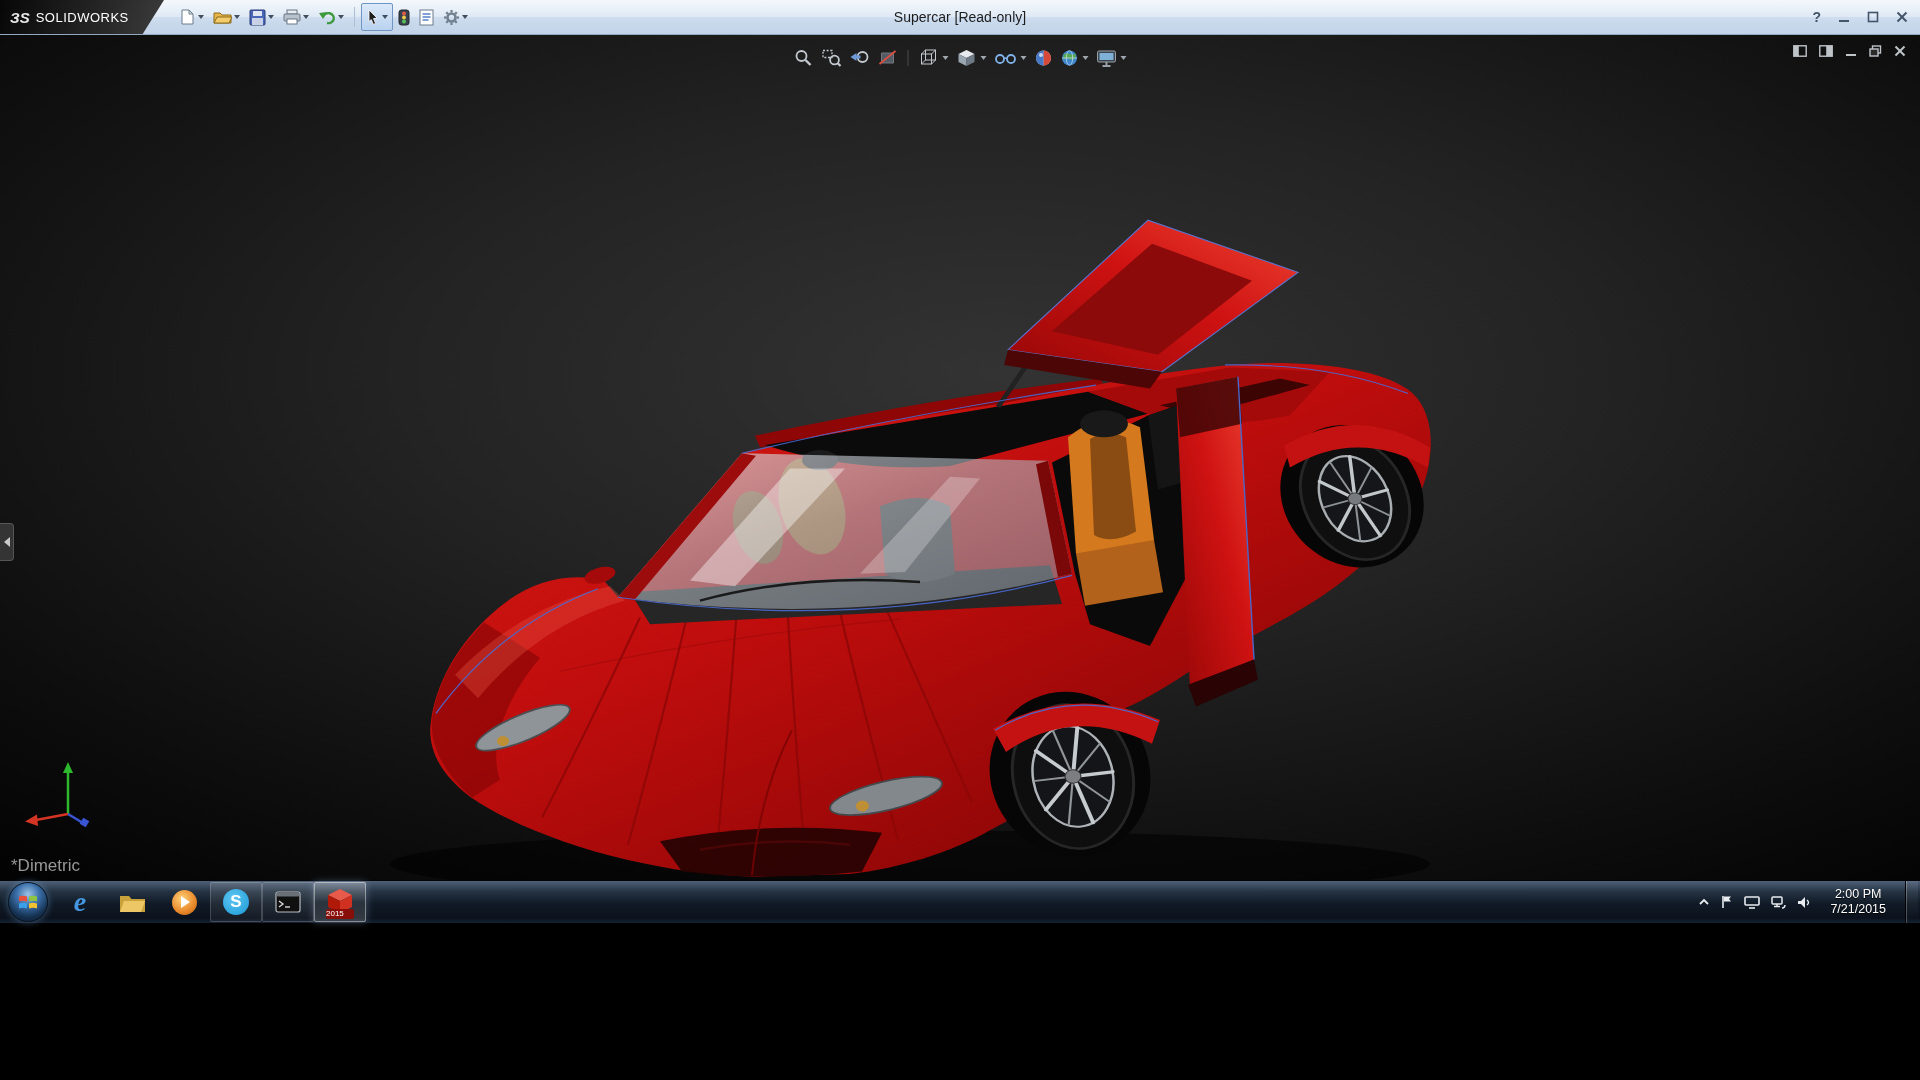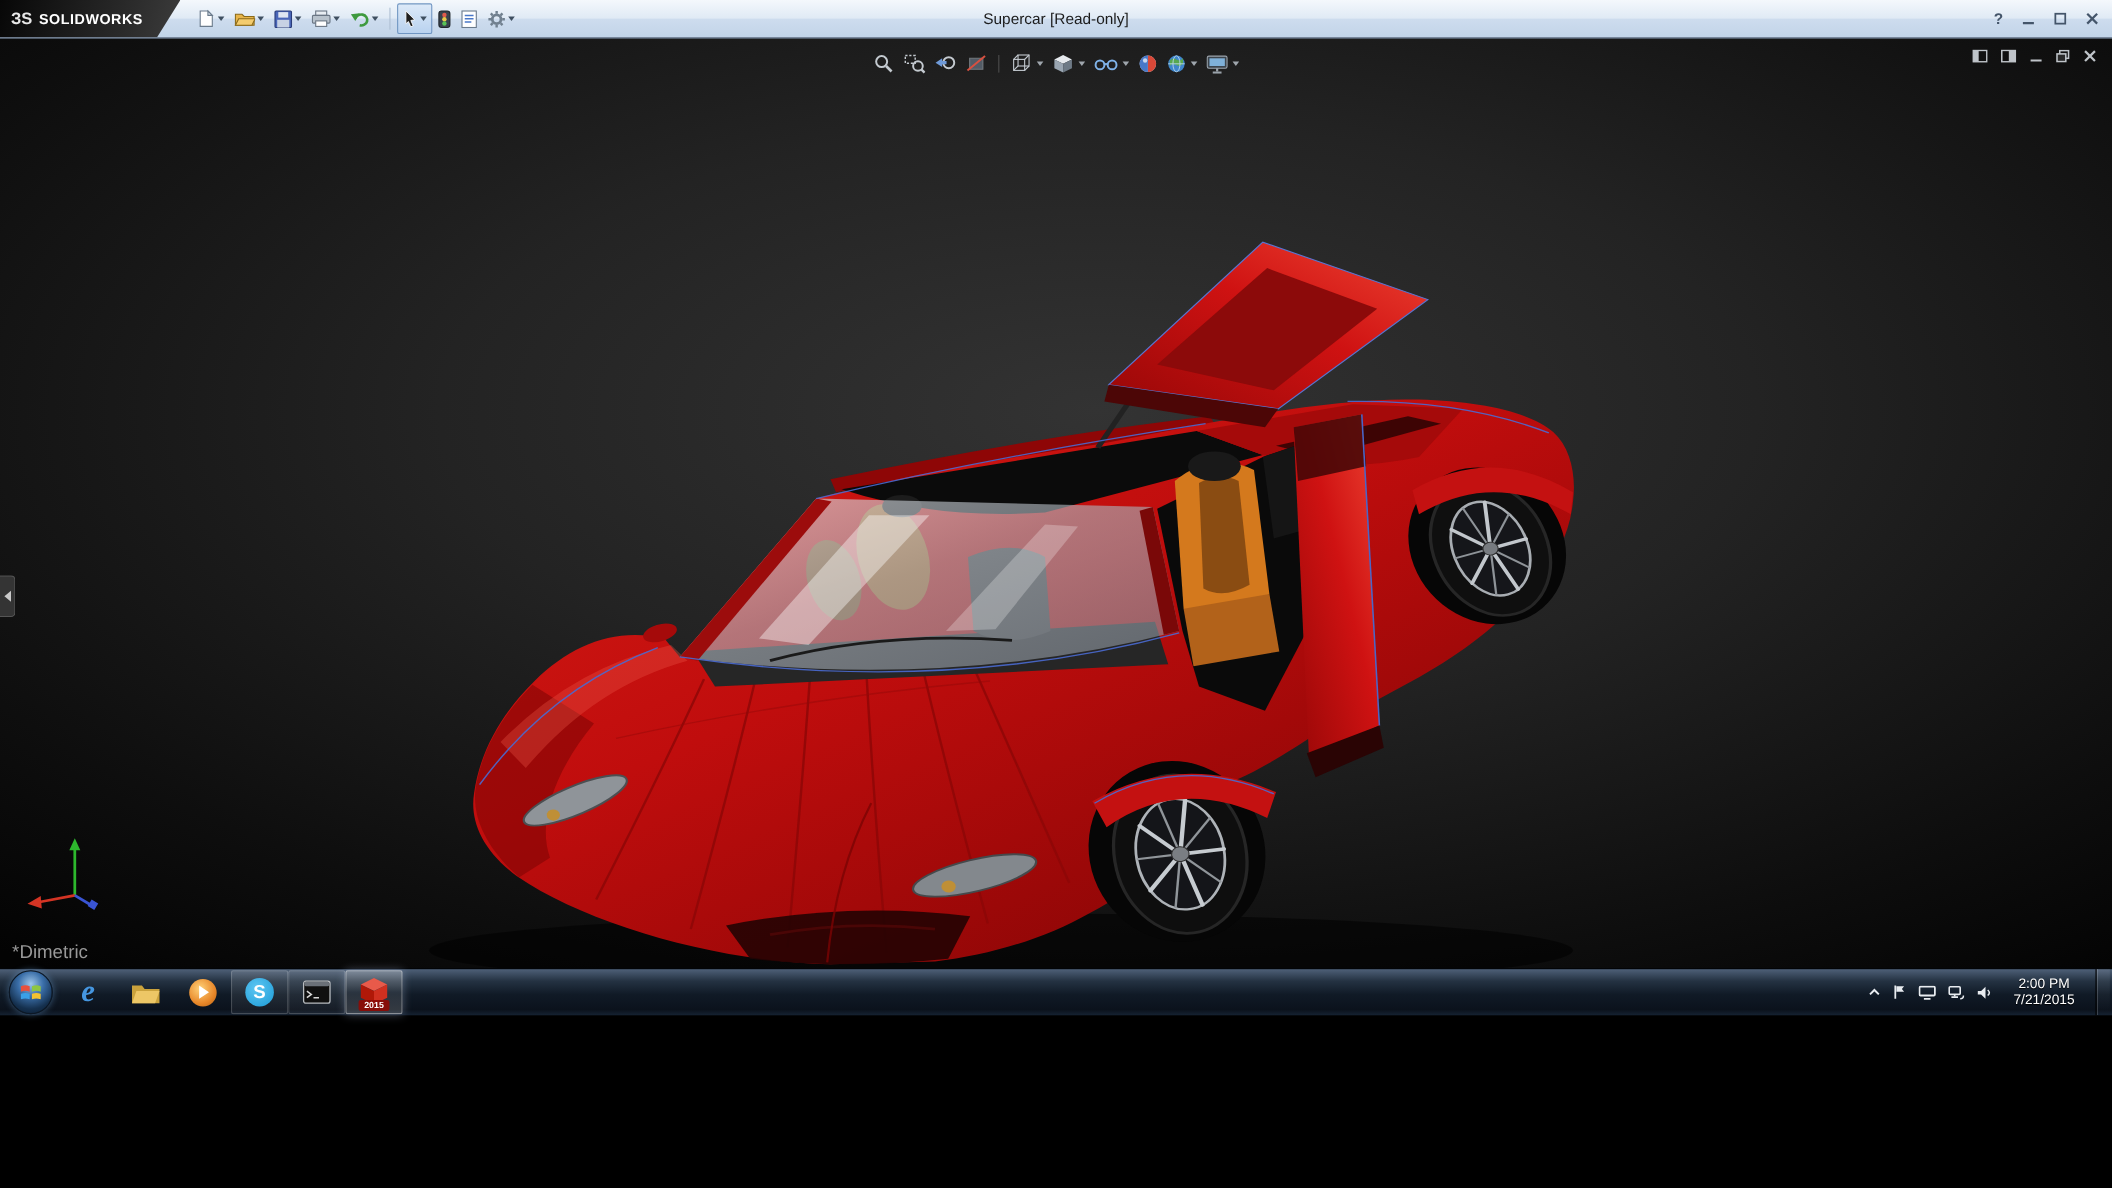--- a/index.html
+++ b/index.html
@@ -2,22 +2,22 @@
 <html><head>
 <meta charset="utf-8">
 <style>
   html,body{margin:0;padding:0}
   body{width:1920px;height:1080px;overflow:hidden;background:#000;font-family:"Liberation Sans",sans-serif}
   svg{display:block}
 
   
   .titlebar{position:relative;height:34px;background:linear-gradient(#f4f8fc,#e0eaf5 48%,#cddcee 52%,#c2d4e8);border-bottom:1px solid #93a9c3;display:flex;align-items:center;z-index:30}
   .sw-logo{height:34px;min-width:130px;background:linear-gradient(105deg,#070707,#2b2b2b 70%,#3c3c3c);clip-path:polygon(0 0,100% 0,87% 100%,0 100%);display:flex;align-items:center;padding:0 24px 0 10px;gap:6px}
-  .sw-logo .glyph{color:#e8e8e8;font-size:15px;font-weight:bold;}
-  .sw-logo .name{color:#fff;font-size:13px;font-weight:bold;letter-spacing:.5px}
+  .sw-logo .glyph{color:#e8e8e8;font-size:15px;font-weight:bold;font-style:italic}
+  .sw-logo .name{color:#fff;font-size:13px;font-weight:normal;letter-spacing:.5px}
   .tbar{display:flex;align-items:center;margin-left:10px;gap:1px}
   .tb-btn{height:26px;display:flex;align-items:center;justify-content:center;padding:0 4px;border-radius:2px}
   .tb-btn.active{background:linear-gradient(#dce9f8,#b9d2ef);border:1px solid #6f95c2}
   .dd{width:0;height:0;border-left:3.5px solid transparent;border-right:3.5px solid transparent;border-top:4px solid #3f4f60;margin-left:2px}
   .tb-sep{width:1px;height:20px;background:#aebfd3;margin:0 5px}
   .tb-title{position:absolute;left:0;right:0;top:0;height:34px;display:flex;align-items:center;justify-content:center;font-size:14px;color:#1c1c1c;pointer-events:none}
   .tb-right{position:absolute;right:12px;top:0;height:34px;display:flex;align-items:center;gap:17px}
   .tb-right .q{color:#44556a;font-size:14px;font-weight:bold}
 
   
@@ -37,21 +37,21 @@
   .taskbar{position:relative;height:42px;background:linear-gradient(#4e6078,#243242 26%,#101a26 55%,#0b121c 88%,#152232);border-top:1px solid #020407;display:flex;align-items:center;z-index:40}
   .orb{width:38px;height:38px;margin:0 6px 0 8px;border-radius:50%;background:radial-gradient(circle at 50% 30%,#9cc4e8 0%,#3a6ea8 35%,#15304e 70%,#0a1a2c 100%);border:1px solid #0c1826;display:flex;align-items:center;justify-content:center;box-shadow:0 0 7px rgba(120,180,240,.45)}
   .task-btn{width:52px;height:40px;display:flex;align-items:center;justify-content:center;border-radius:2px;position:relative}
   .task-btn.running{background:linear-gradient(rgba(255,255,255,.12),rgba(255,255,255,.04));box-shadow:inset 0 0 0 1px rgba(255,255,255,.18)}
   .task-btn.active{background:linear-gradient(rgba(255,255,255,.30),rgba(255,255,255,.10) 50%,rgba(255,255,255,.18));box-shadow:inset 0 0 0 1px rgba(255,255,255,.40),0 0 9px rgba(200,220,255,.3)}
   .ie-e{font-family:"Liberation Serif",serif;font-style:italic;font-weight:bold;font-size:28px;color:#4596e0;line-height:1}
   .skype{width:26px;height:26px;border-radius:50%;background:radial-gradient(circle at 40% 35%,#5ec6f2,#1a9ad6);color:#fff;font-weight:bold;font-size:17px;display:flex;align-items:center;justify-content:center}
   .wmp{width:25px;height:25px;border-radius:50%;background:radial-gradient(circle at 40% 35%,#ffd27a,#e8882a 60%,#b85f10);display:flex;align-items:center;justify-content:center}
   .wmp .tri{width:0;height:0;border-top:6px solid transparent;border-bottom:6px solid transparent;border-left:9px solid #fff;margin-left:2px}
   .swicon{position:relative;width:28px;height:30px}
-  .swicon .badge{position:absolute;bottom:-2px;left:0;right:0;text-align:center;font-size:8px;font-weight:bold;color:#fff;background:rgba(140,12,6,.95);border-radius:2px;line-height:10px}
+  .swicon .badge{position:absolute;bottom:-2px;left:0;right:0;font-size:8px;font-weight:normal;color:#fff;background:rgba(140,12,6,.95);border-radius:2px;line-height:10px}
   .tray{margin-left:auto;display:flex;align-items:center;gap:11px;padding-right:2px}
   .clock{text-align:center;color:#fff;font-size:12.5px;line-height:15px;padding:0 8px;text-shadow:0 1px 1px #000}
   .show-desktop{width:12px;height:42px;border-left:1px solid #000;box-shadow:inset 1px 0 0 rgba(255,255,255,.25);background:linear-gradient(rgba(255,255,255,.08),rgba(255,255,255,0))}
 </style>
 </head>
 <body>
 
 <div class="titlebar">
   <div class="sw-logo">
     <span class="glyph">ЗS</span>

